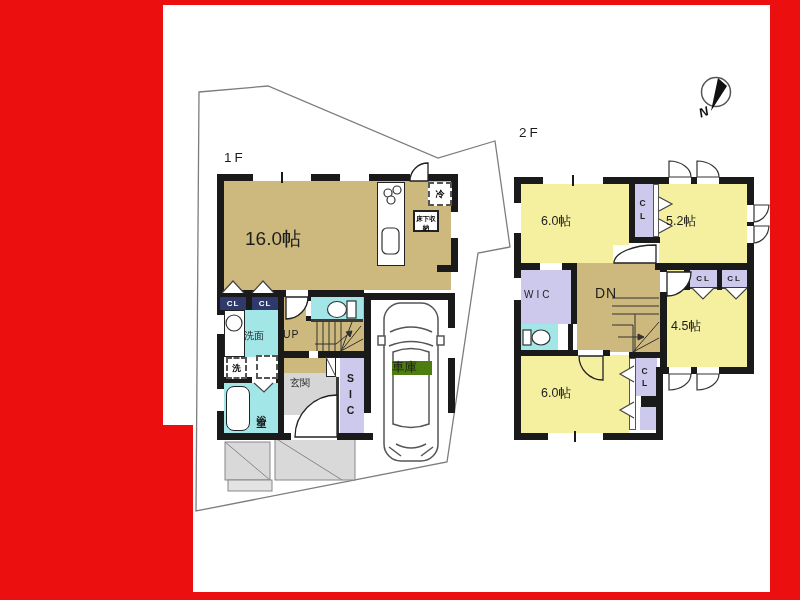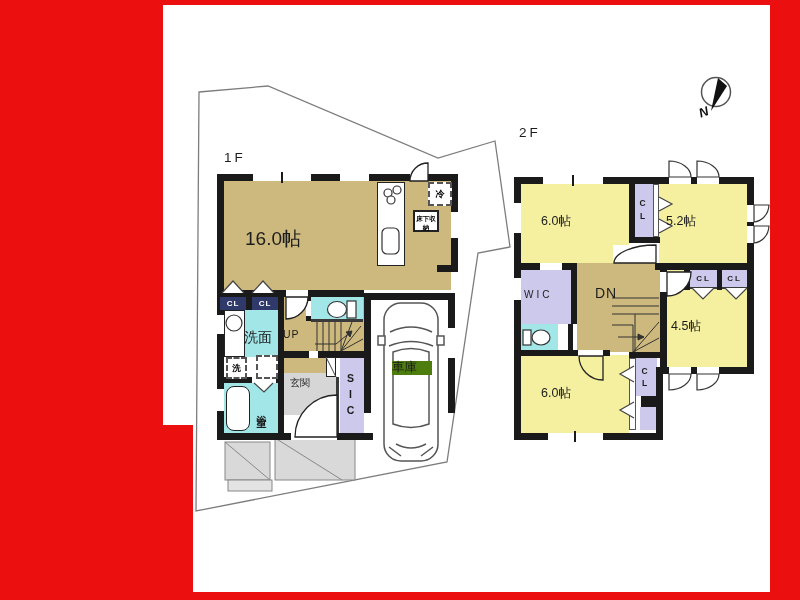--- a/index.html
+++ b/index.html
@@ -249,21 +249,21 @@
       <circle cx="716" cy="92" r="14.5" stroke="#555" stroke-width="1.5" fill="#fff"></circle>
       <polygon points="718,78 727,86 711,111" fill="#111"></polygon>
       <text x="699" y="116" font-size="13" font-weight="bold" font-style="italic" transform="rotate(-20 705 112)" fill="#111">N</text>
     </g>
   </svg>
 
   <div class="lbl" style="left:224px;top:151px;font-size:13.5px;letter-spacing:3px;">1F</div>
   <div class="lbl" style="left:519px;top:126px;font-size:13.5px;letter-spacing:3px;">2F</div>
 
   <div class="lbl" style="left:245px;top:229px;width:100px;font-size:19px;">16.0帖</div>
-  <div class="lbl" style="left:244px;top:330px;width:38px;font-size:14px;">洗面</div>
+  <div class="lbl" style="left:244px;top:330px;width:38px;font-size:10px;">洗面</div>
   <div class="vlbl" style="left:256px;top:388px;height:42px;font-size:10px;letter-spacing:2px;">浴室</div>
   <div class="lbl" style="left:290px;top:377px;width:40px;font-size:10px;">玄関</div>
   <div class="lbl" style="left:283px;top:329px;width:24px;font-size:10.5px;letter-spacing:1px;">UP</div>
   <div class="vlbl" style="left:345px;top:365px;height:62px;font-size:10.5px;letter-spacing:4px;">SIC</div>
   <div class="lbl" style="left:392px;top:361px;width:40px;font-size:12.5px;background:#4d7c0f;">車庫</div>
 
   <div class="lbl" style="left:541px;top:215px;width:70px;font-size:12.5px;">6.0帖</div>
   <div class="vlbl" style="left:637px;top:192px;height:38px;font-size:8.5px;letter-spacing:3px;left:638px;">CL</div>
   <div class="lbl" style="left:666px;top:215px;width:70px;font-size:12.5px;">5.2帖</div>
   <div class="lbl" style="left:524px;top:289px;width:46px;font-size:10px;letter-spacing:3px;">WIC</div>

